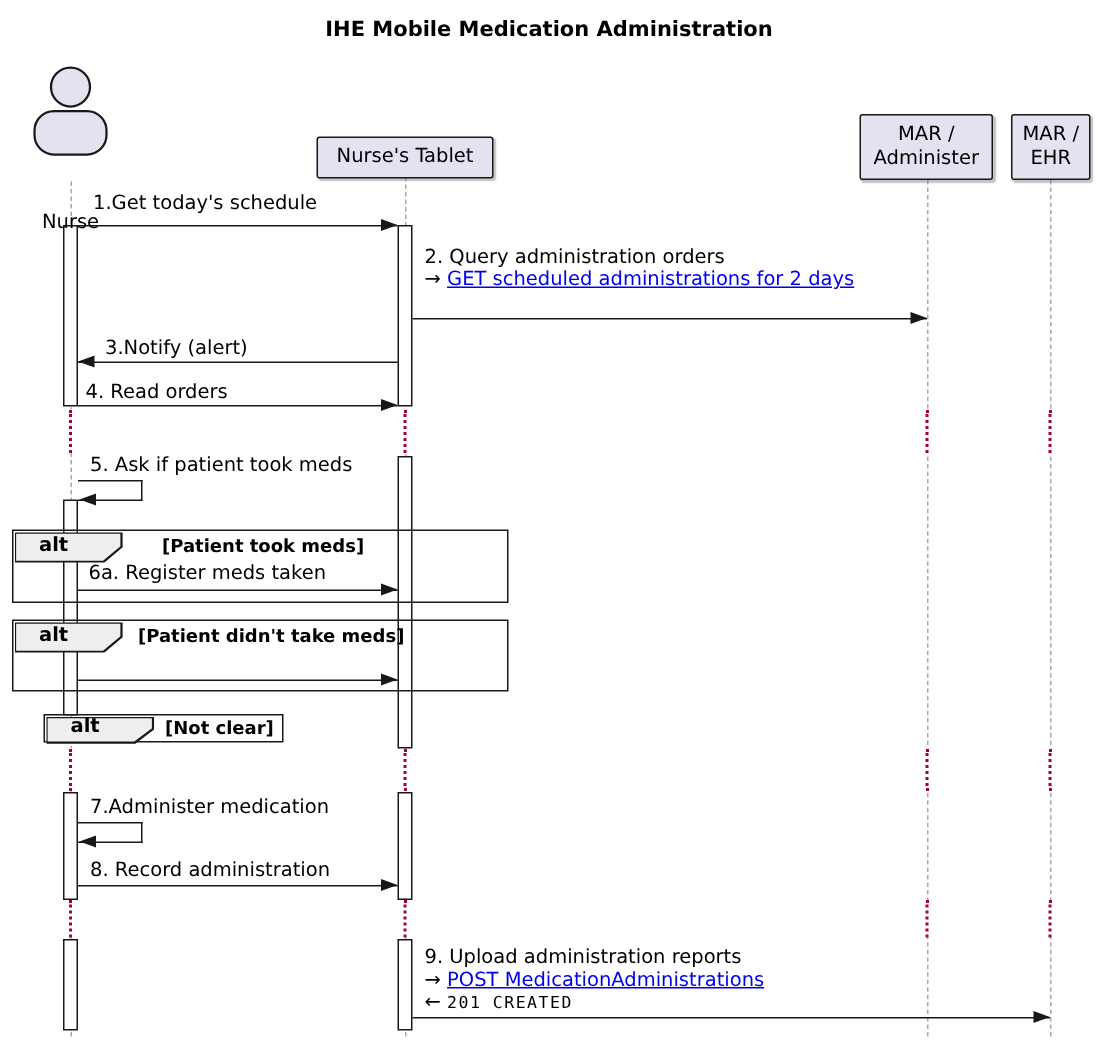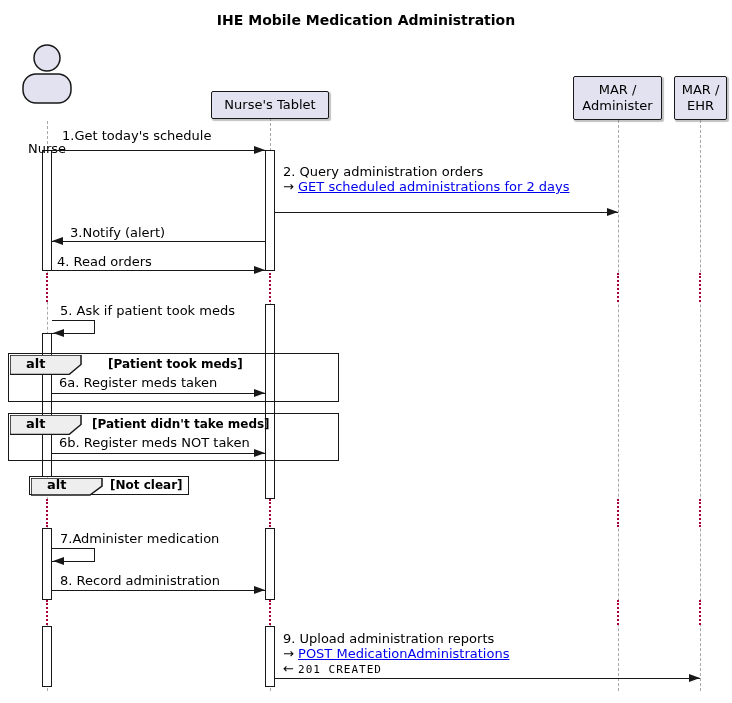--- a/index.html
+++ b/index.html
@@ -128,21 +128,20 @@
   <div class="abs mline" style="left:52px;top:393px;width:213px;"></div>
   <div class="abs head-r" style="left:254px;top:389px;"></div>
 
   <div class="abs frame" style="left:8px;top:413px;width:329px;height:46px;"></div>
   <svg class="abs" style="left:9.5px;top:414.5px;" width="72" height="20" viewBox="0 0 72 20">
     <path d="M0,0 H71 V9.5 L59,19.5 H0 Z" fill="var(--frame-header-fill)" stroke="var(--border)" stroke-width="1.5"></path>
   </svg>
   <div class="abs op-label" style="left:26px;top:416px;">alt</div>
   <div class="abs cond" style="left:92px;top:417px;">[Patient didn't take meds]</div>
 
-  <div class="abs msg" style="left:59px;top:435px;">6b. Register meds NOT taken</div>
   <div class="abs mline" style="left:52px;top:453px;width:213px;"></div>
   <div class="abs head-r" style="left:254px;top:449px;"></div>
 
   <div class="abs frame" style="left:29px;top:476px;width:158px;height:17px;"></div>
   <svg class="abs" style="left:30.5px;top:477.5px;" width="72" height="18" viewBox="0 0 72 18">
     <path d="M0,0 H71 V8 L59,17 H0 Z" fill="var(--frame-header-fill)" stroke="var(--border)" stroke-width="1.5"></path>
   </svg>
   <div class="abs op-label" style="left:47px;top:477px;">alt</div>
   <div class="abs cond" style="left:110px;top:478px;">[Not clear]</div>
 

